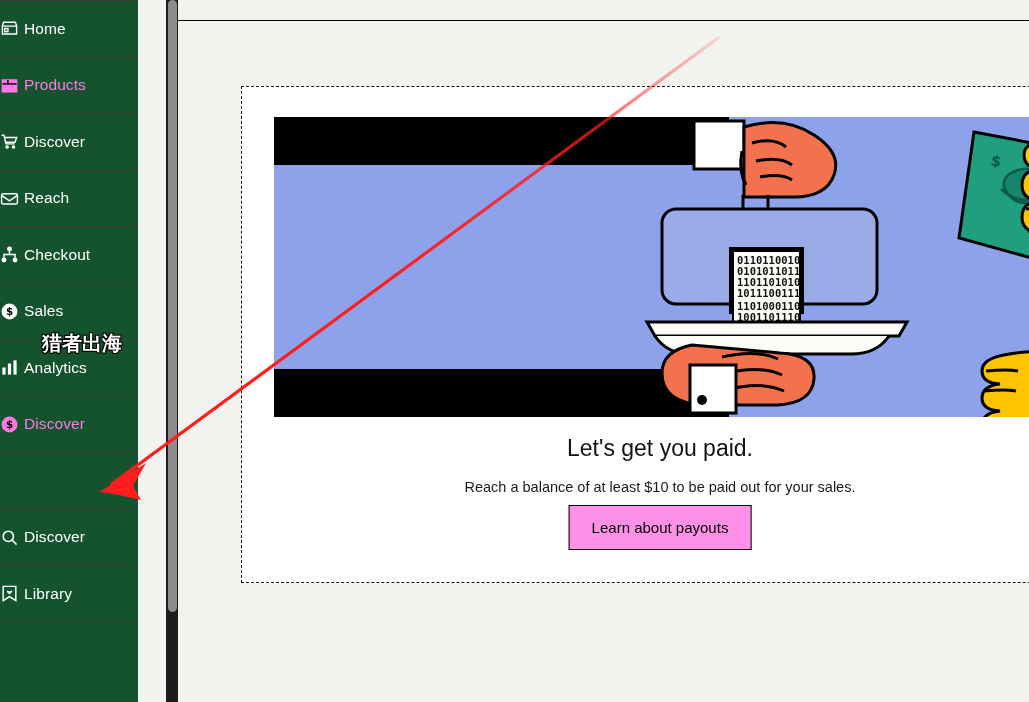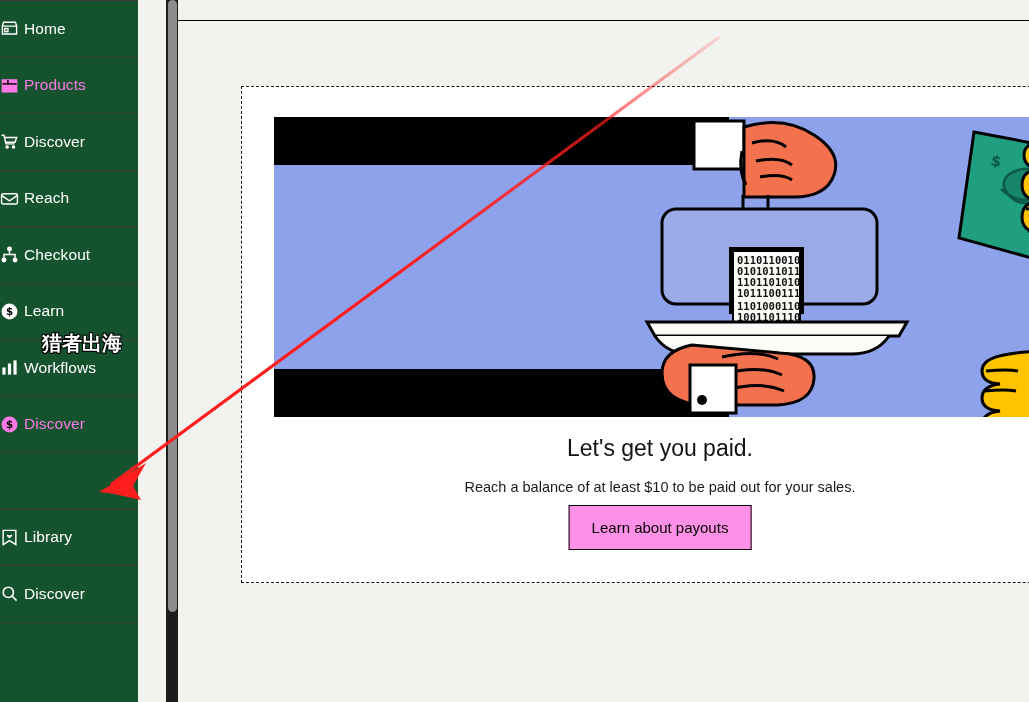--- a/index.html
+++ b/index.html
@@ -200,67 +200,67 @@
       <span class="lbl">Checkout</span>
     </div>
 
     <div class="nav-item">
       <span class="ico">
         <svg width="19" height="19" viewBox="0 0 24 24" fill="currentColor">
           <circle cx="12" cy="12" r="10"></circle>
           <text x="12" y="17" font-size="13" font-family="DejaVu Sans" fill="#000" text-anchor="middle" font-weight="bold">$</text>
         </svg>
       </span>
-      <span class="lbl">Learn</span>
+      <span class="lbl">Sales</span>
     </div>
 
     <div class="nav-item">
       <span class="ico">
         <svg width="19" height="19" viewBox="0 0 24 24" fill="currentColor">
           <rect x="3" y="12" width="4" height="9"></rect>
             <rect x="10" y="7" width="4" height="14"></rect>
             <rect x="17" y="3" width="4" height="18"></rect>
         </svg>
       </span>
-      <span class="lbl">Workflows</span>
+      <span class="lbl">Analytics</span>
     </div>
 
     <div class="nav-item active">
       <span class="ico">
         <svg width="19" height="19" viewBox="0 0 24 24" fill="#ff7ae8">
           <circle cx="12" cy="12" r="10"></circle>
           <text x="12" y="17" font-size="13" font-family="DejaVu Sans" fill="#000" text-anchor="middle" font-weight="bold">$</text>
         </svg>
       </span>
       <span class="lbl">Discover</span>
     </div>
 
     <div class="nav-item blank">
       <span class="ico"></span>
       <span class="lbl"></span>
     </div>
 
     <div class="nav-item">
       <span class="ico">
-        <svg width="19" height="19" viewBox="0 0 24 24" fill="none" stroke="currentColor" stroke-width="1.8">
-          <path d="M4 3h16v18l-8-5-8 5z"></path>
-            <path d="M9 9l3 3 3-3" fill="currentColor" stroke="currentColor"></path>
-        </svg>
-      </span>
-      <span class="lbl">Library</span>
-    </div>
-
-    <div class="nav-item">
-      <span class="ico">
         <svg width="19" height="19" viewBox="0 0 24 24" fill="none" stroke="currentColor" stroke-width="2">
           <circle cx="10.5" cy="10.5" r="6.5"></circle>
             <path d="M15.5 15.5L21 21"></path>
         </svg>
       </span>
       <span class="lbl">Discover</span>
+    </div>
+
+    <div class="nav-item">
+      <span class="ico">
+        <svg width="19" height="19" viewBox="0 0 24 24" fill="none" stroke="currentColor" stroke-width="1.8">
+          <path d="M4 3h16v18l-8-5-8 5z"></path>
+            <path d="M9 9l3 3 3-3" fill="currentColor" stroke="currentColor"></path>
+        </svg>
+      </span>
+      <span class="lbl">Library</span>
     </div>
 
     <div class="nav-item blank"></div>
 
     <div id="watermark">猎者出海</div>
   </nav>
 
   <div id="scroll-track">
     <div id="scroll-thumb"></div>
   </div>

